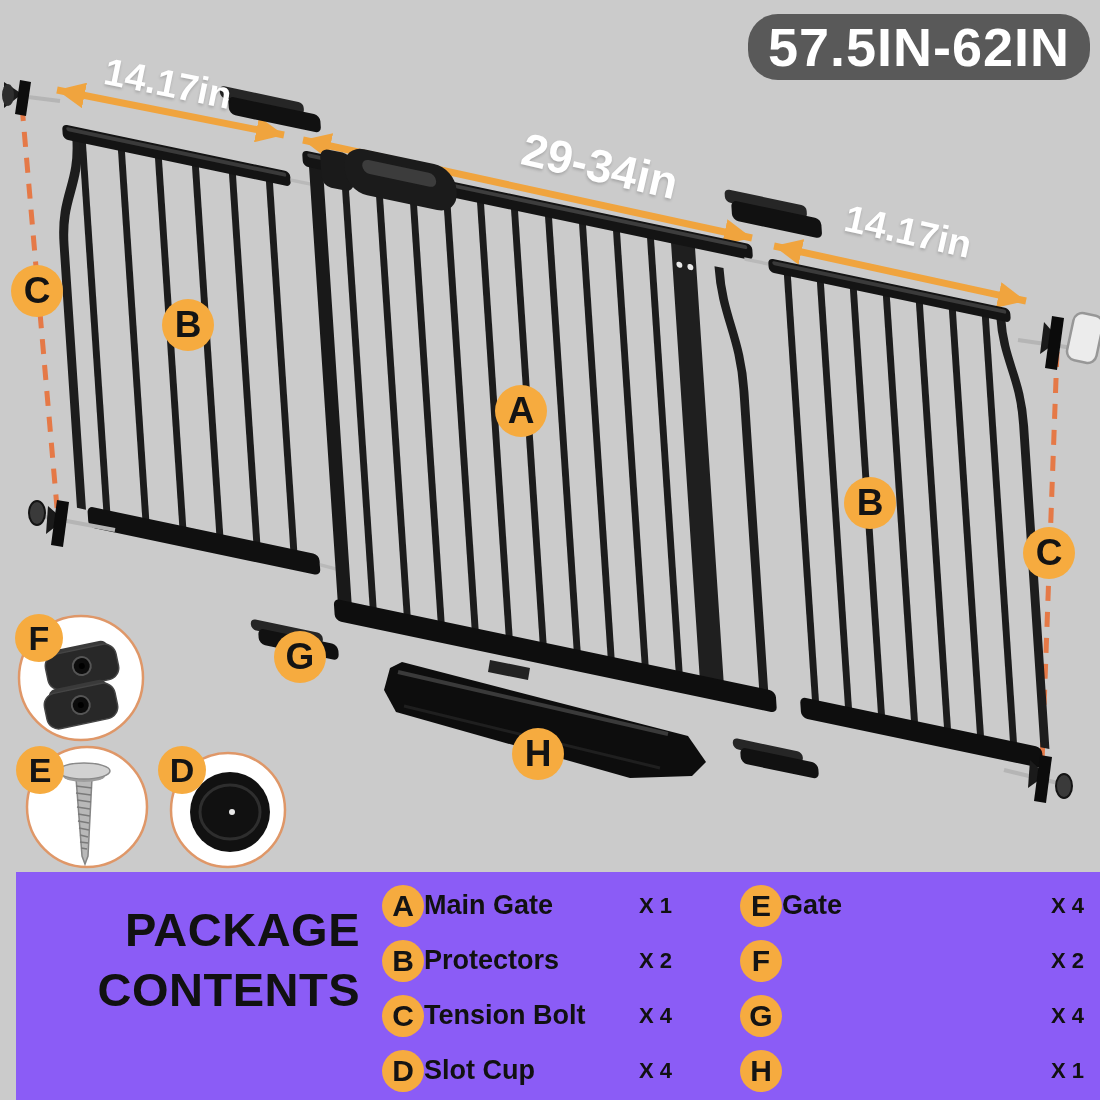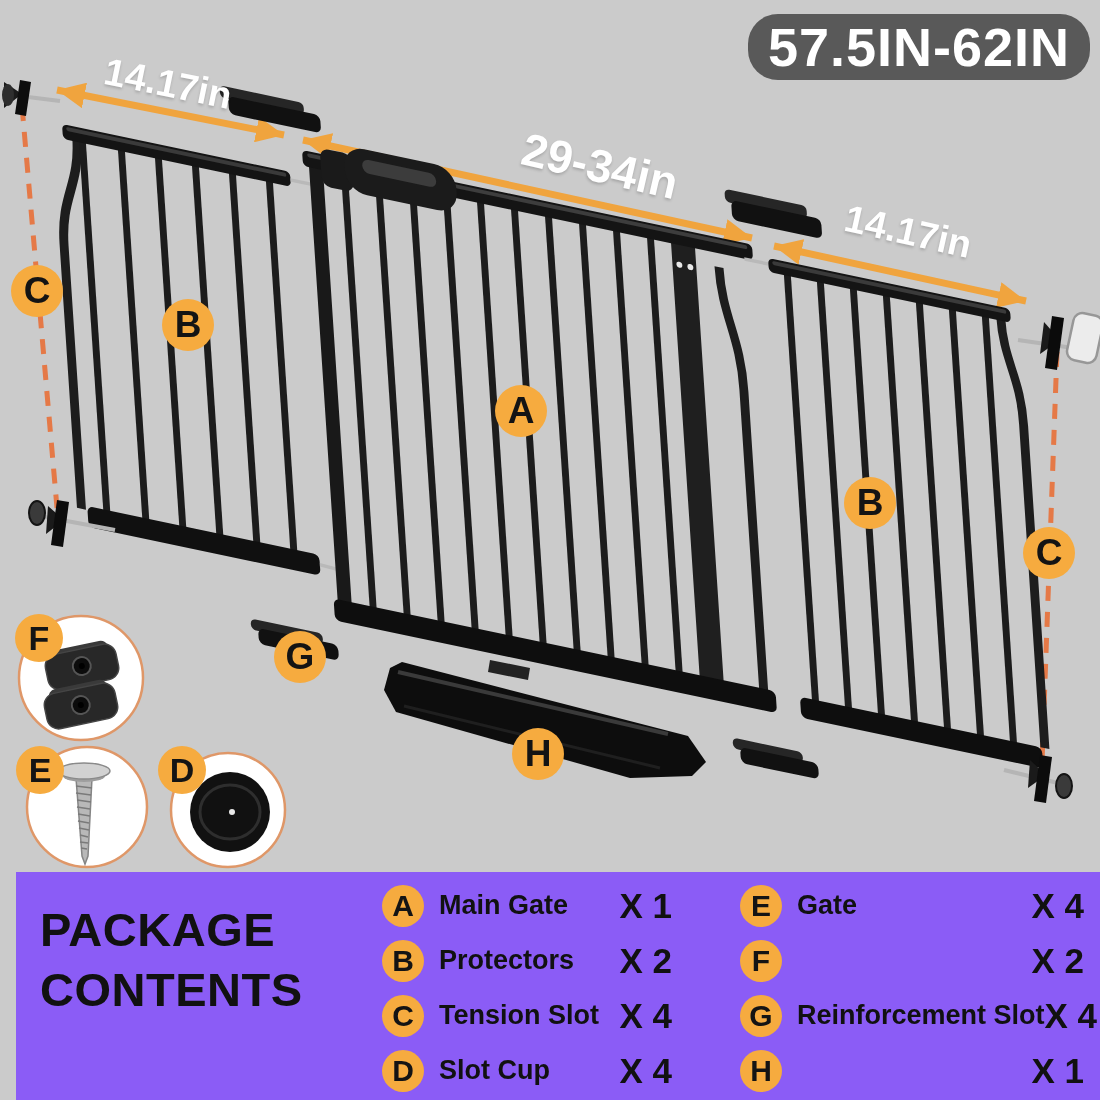--- a/index.html
+++ b/index.html
@@ -1,19 +1,19 @@
 <!DOCTYPE html>
 <html><head>
 <meta charset="utf-8">
 <style>
   html,body{margin:0;padding:0;background:#cbcbcb;}
   *{box-sizing:border-box;}
   .page{
     position:relative;width:1100px;height:1100px;overflow:hidden;
-    background:#cbcbcb;font-family:"Liberation Sans",sans-serif;
+    background:#cbcbcb;font-family:"Liberation Sans",sans-serif;text-align:right;
   }
   .stage{position:absolute;left:0;top:0;width:1100px;height:872px;}
   .gate-svg{position:absolute;left:0;top:0;}
   .size-badge{
     position:absolute;left:748px;top:14px;width:342px;height:66px;
     background:#595959;border-radius:30px;color:#ffffff;
     font-size:54px;font-weight:bold;letter-spacing:1px;
     display:flex;align-items:center;justify-content:center;
   }
   .dim-label{
@@ -41,22 +41,22 @@
   }
   .pkg-col{position:absolute;top:6px;display:flex;flex-direction:column;}
   .pkg-col.col1{left:366px;width:290px;}
   .pkg-col.col2{left:724px;width:344px;}
   .pkg-row{display:flex;align-items:center;height:55px;}
   .pkg-circle{
     flex:0 0 42px;width:42px;height:42px;border-radius:50%;
     background:#F6AB3F;color:#141414;font-weight:bold;font-size:30px;
     display:flex;align-items:center;justify-content:center;
   }
-  .pkg-name{font-weight:bold;font-size:27px;color:#111111;margin-left:15px;white-space:nowrap;}
-  .pkg-qty{font-weight:bold;font-size:35px;color:#111111;margin-left:auto;white-space:nowrap;}
+  .pkg-name{font-weight:bold;font-size:27px;color:#111111;white-space:nowrap;}
+  .pkg-qty{font-weight:bold;font-size:22px;color:#111111;margin-left:auto;white-space:nowrap;}
 </style>
 </head>
 <body>
 
 <div class="page">
 
   <div class="stage">
 
     <svg class="gate-svg" width="1100" height="872" viewBox="0 0 1100 872">
       <defs>
@@ -243,21 +243,21 @@
         <div class="pkg-name">Main Gate</div>
         <div class="pkg-qty">X 1</div>
       </div>
       <div class="pkg-row">
         <div class="pkg-circle">B</div>
         <div class="pkg-name">Protectors</div>
         <div class="pkg-qty">X 2</div>
       </div>
       <div class="pkg-row">
         <div class="pkg-circle">C</div>
-        <div class="pkg-name">Tension Slot</div>
+        <div class="pkg-name">Tension Bolt</div>
         <div class="pkg-qty">X 4</div>
       </div>
       <div class="pkg-row">
         <div class="pkg-circle">D</div>
         <div class="pkg-name">Slot Cup</div>
         <div class="pkg-qty">X 4</div>
       </div>
     </div>
 
     <div class="pkg-col col2">
@@ -265,21 +265,20 @@
         <div class="pkg-circle">E</div>
         <div class="pkg-name">Gate</div>
         <div class="pkg-qty">X 4</div>
       </div>
       <div class="pkg-row">
         <div class="pkg-circle">F</div>
         <div class="pkg-qty">X 2</div>
       </div>
       <div class="pkg-row">
         <div class="pkg-circle">G</div>
-        <div class="pkg-name">Reinforcement Slot</div>
         <div class="pkg-qty">X 4</div>
       </div>
       <div class="pkg-row">
         <div class="pkg-circle">H</div>
         <div class="pkg-qty">X 1</div>
       </div>
     </div>
   </div>
 
 </div>

